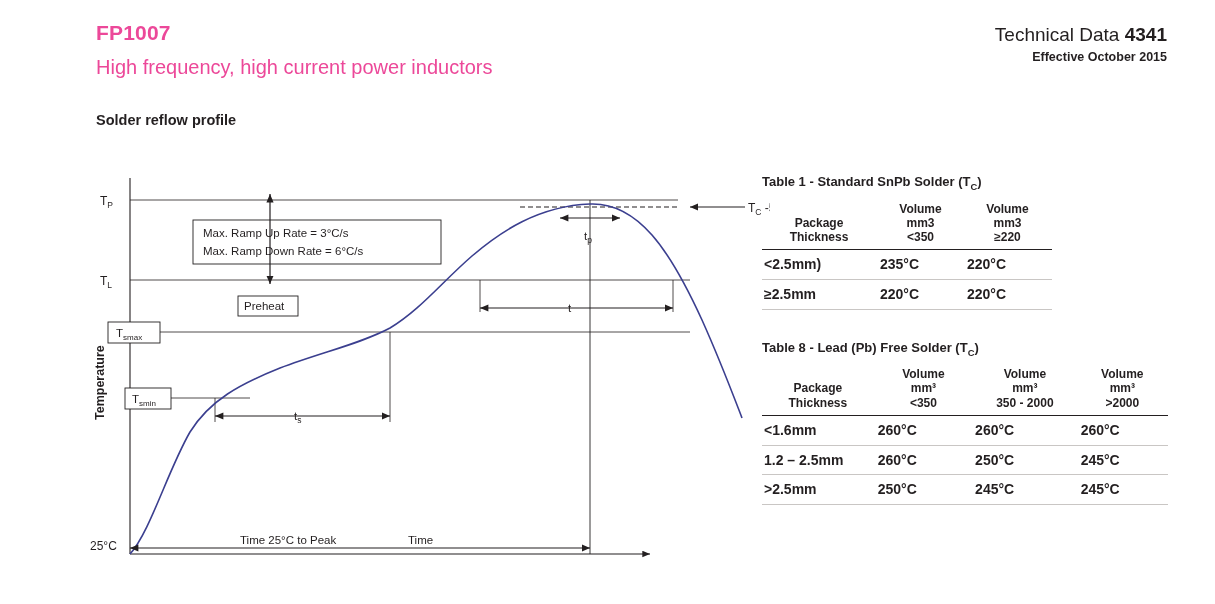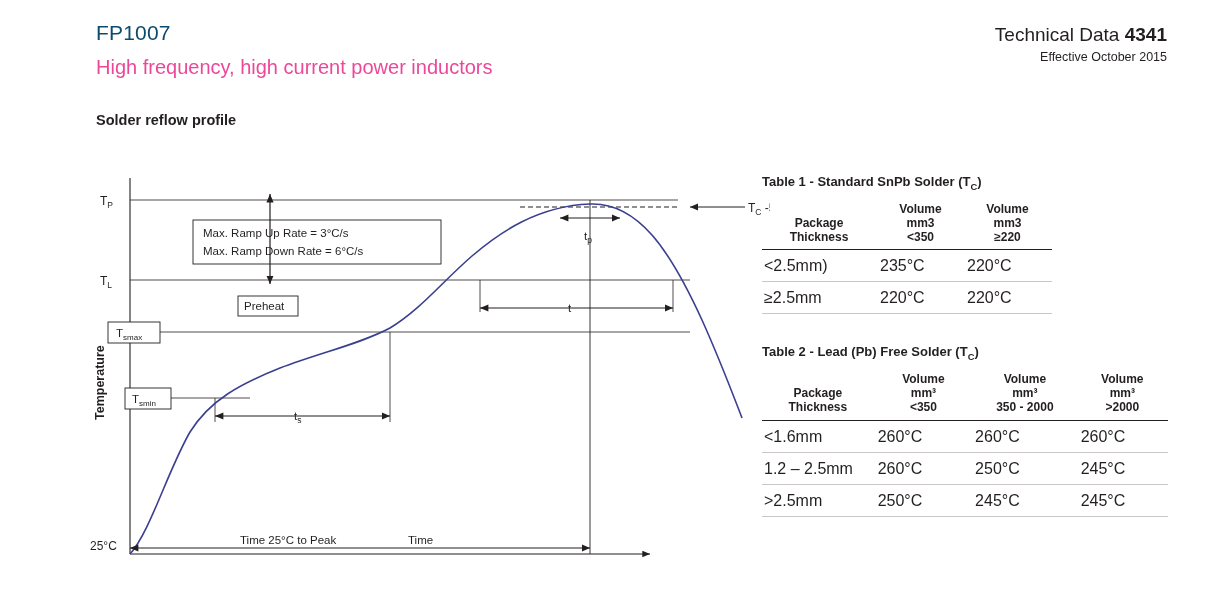--- a/index.html
+++ b/index.html
@@ -18,22 +18,23 @@
 
   
   .header-left {
     position: absolute;
     left: 96px;
     top: 20px;
   }
   .doc-part {
     font-size: 21px;
     letter-spacing: 0.2px;
-    color: #0c4a6e;
+    color: #ec4899;
     line-height: 1.25;
+    font-weight: bold;
   }
   .doc-subtitle {
     font-size: 20px;
     color: #ec4899;
     line-height: 1.3;
     margin-top: 8px;
   }
   .header-right {
     position: absolute;
     right: 48px;
@@ -43,21 +44,21 @@
   .tech-data {
     font-size: 19px;
     color: #231f20;
   }
   .tech-data b {
     font-weight: bold;
     text-align: right;
   }
   .effective {
     font-size: 12.5px;
-    font-weight: normal;
+    font-weight: bold;
     color: #231f20;
     margin-top: 4px;
   }
 
   .section-title {
     position: absolute;
     left: 96px;
     top: 112px;
     font-size: 14.5px;
     font-weight: bold;
@@ -102,22 +103,23 @@
     font-weight: bold;
     font-size: 12px;
     vertical-align: bottom;
     padding: 2px 4px 5px 2px;
     line-height: 1.18;
     border-bottom: 1.4px solid #231f20;
   }
   td {
     padding: 6px 4px 6px 2px;
     border-bottom: 0.8px solid #c9c6c4;
-    font-size: 16px;
+    font-size: 14px;
     line-height: 1.2;
+    font-weight: bold;
   }
   tr:last-child td { border-bottom: 0.8px solid #c9c6c4; }
   .spacer { height: 30px; }
   sub { font-size: 0.72em; }
 
   
   .ctext { font-family: "Liberation Sans", sans-serif; fill: #231f20; }
 </style>
 </head>
 <body>
@@ -246,21 +248,21 @@
         <td>≥2.5mm</td>
         <td>220°C</td>
         <td>220°C</td>
       </tr>
     </tbody>
   </table>
 
   <div class="spacer"></div>
 
   <div class="table-title">
-    <span>Table 2 - Lead (Pb) Free Solder (T</span><sub>C</sub><span>)</span>
+    <span>Table 8 - Lead (Pb) Free Solder (T</span><sub>C</sub><span>)</span>
   </div>
 
   <table class="t2">
     <thead>
       <tr>
         <th style="width:28%">
           <span>Package</span><br>
           <span>Thickness</span>
         </th>
         <th style="width:24%">

